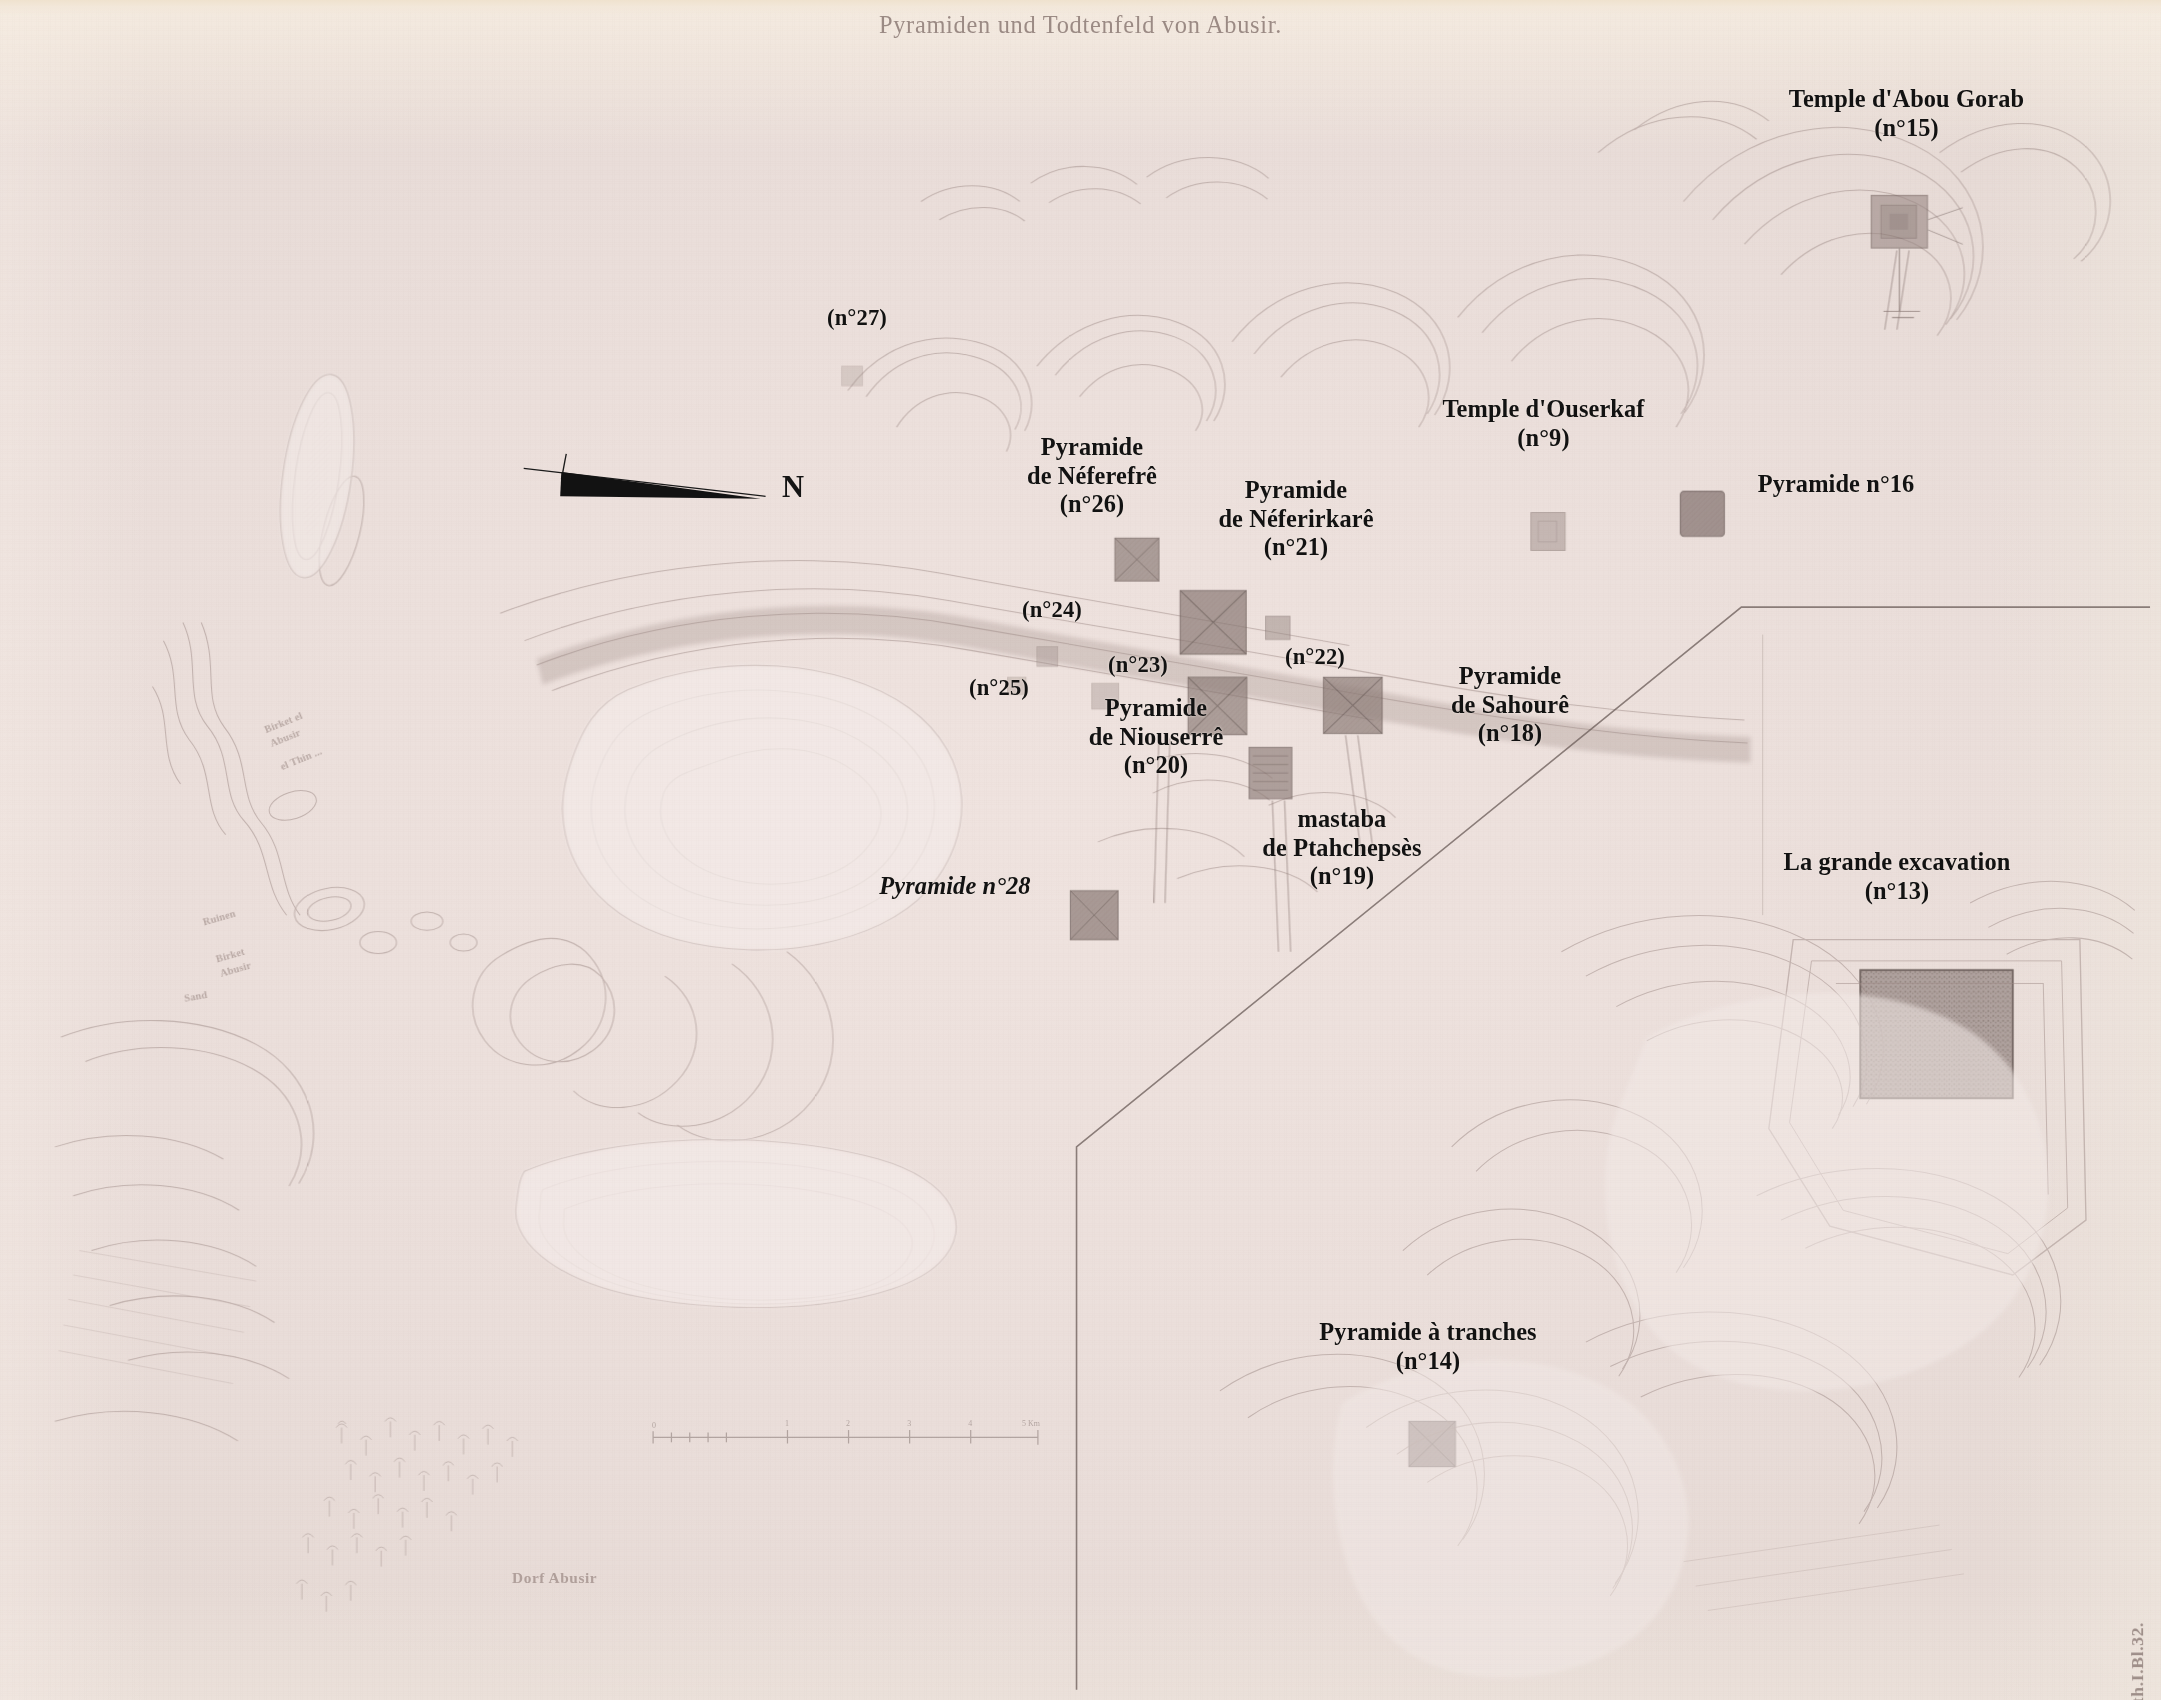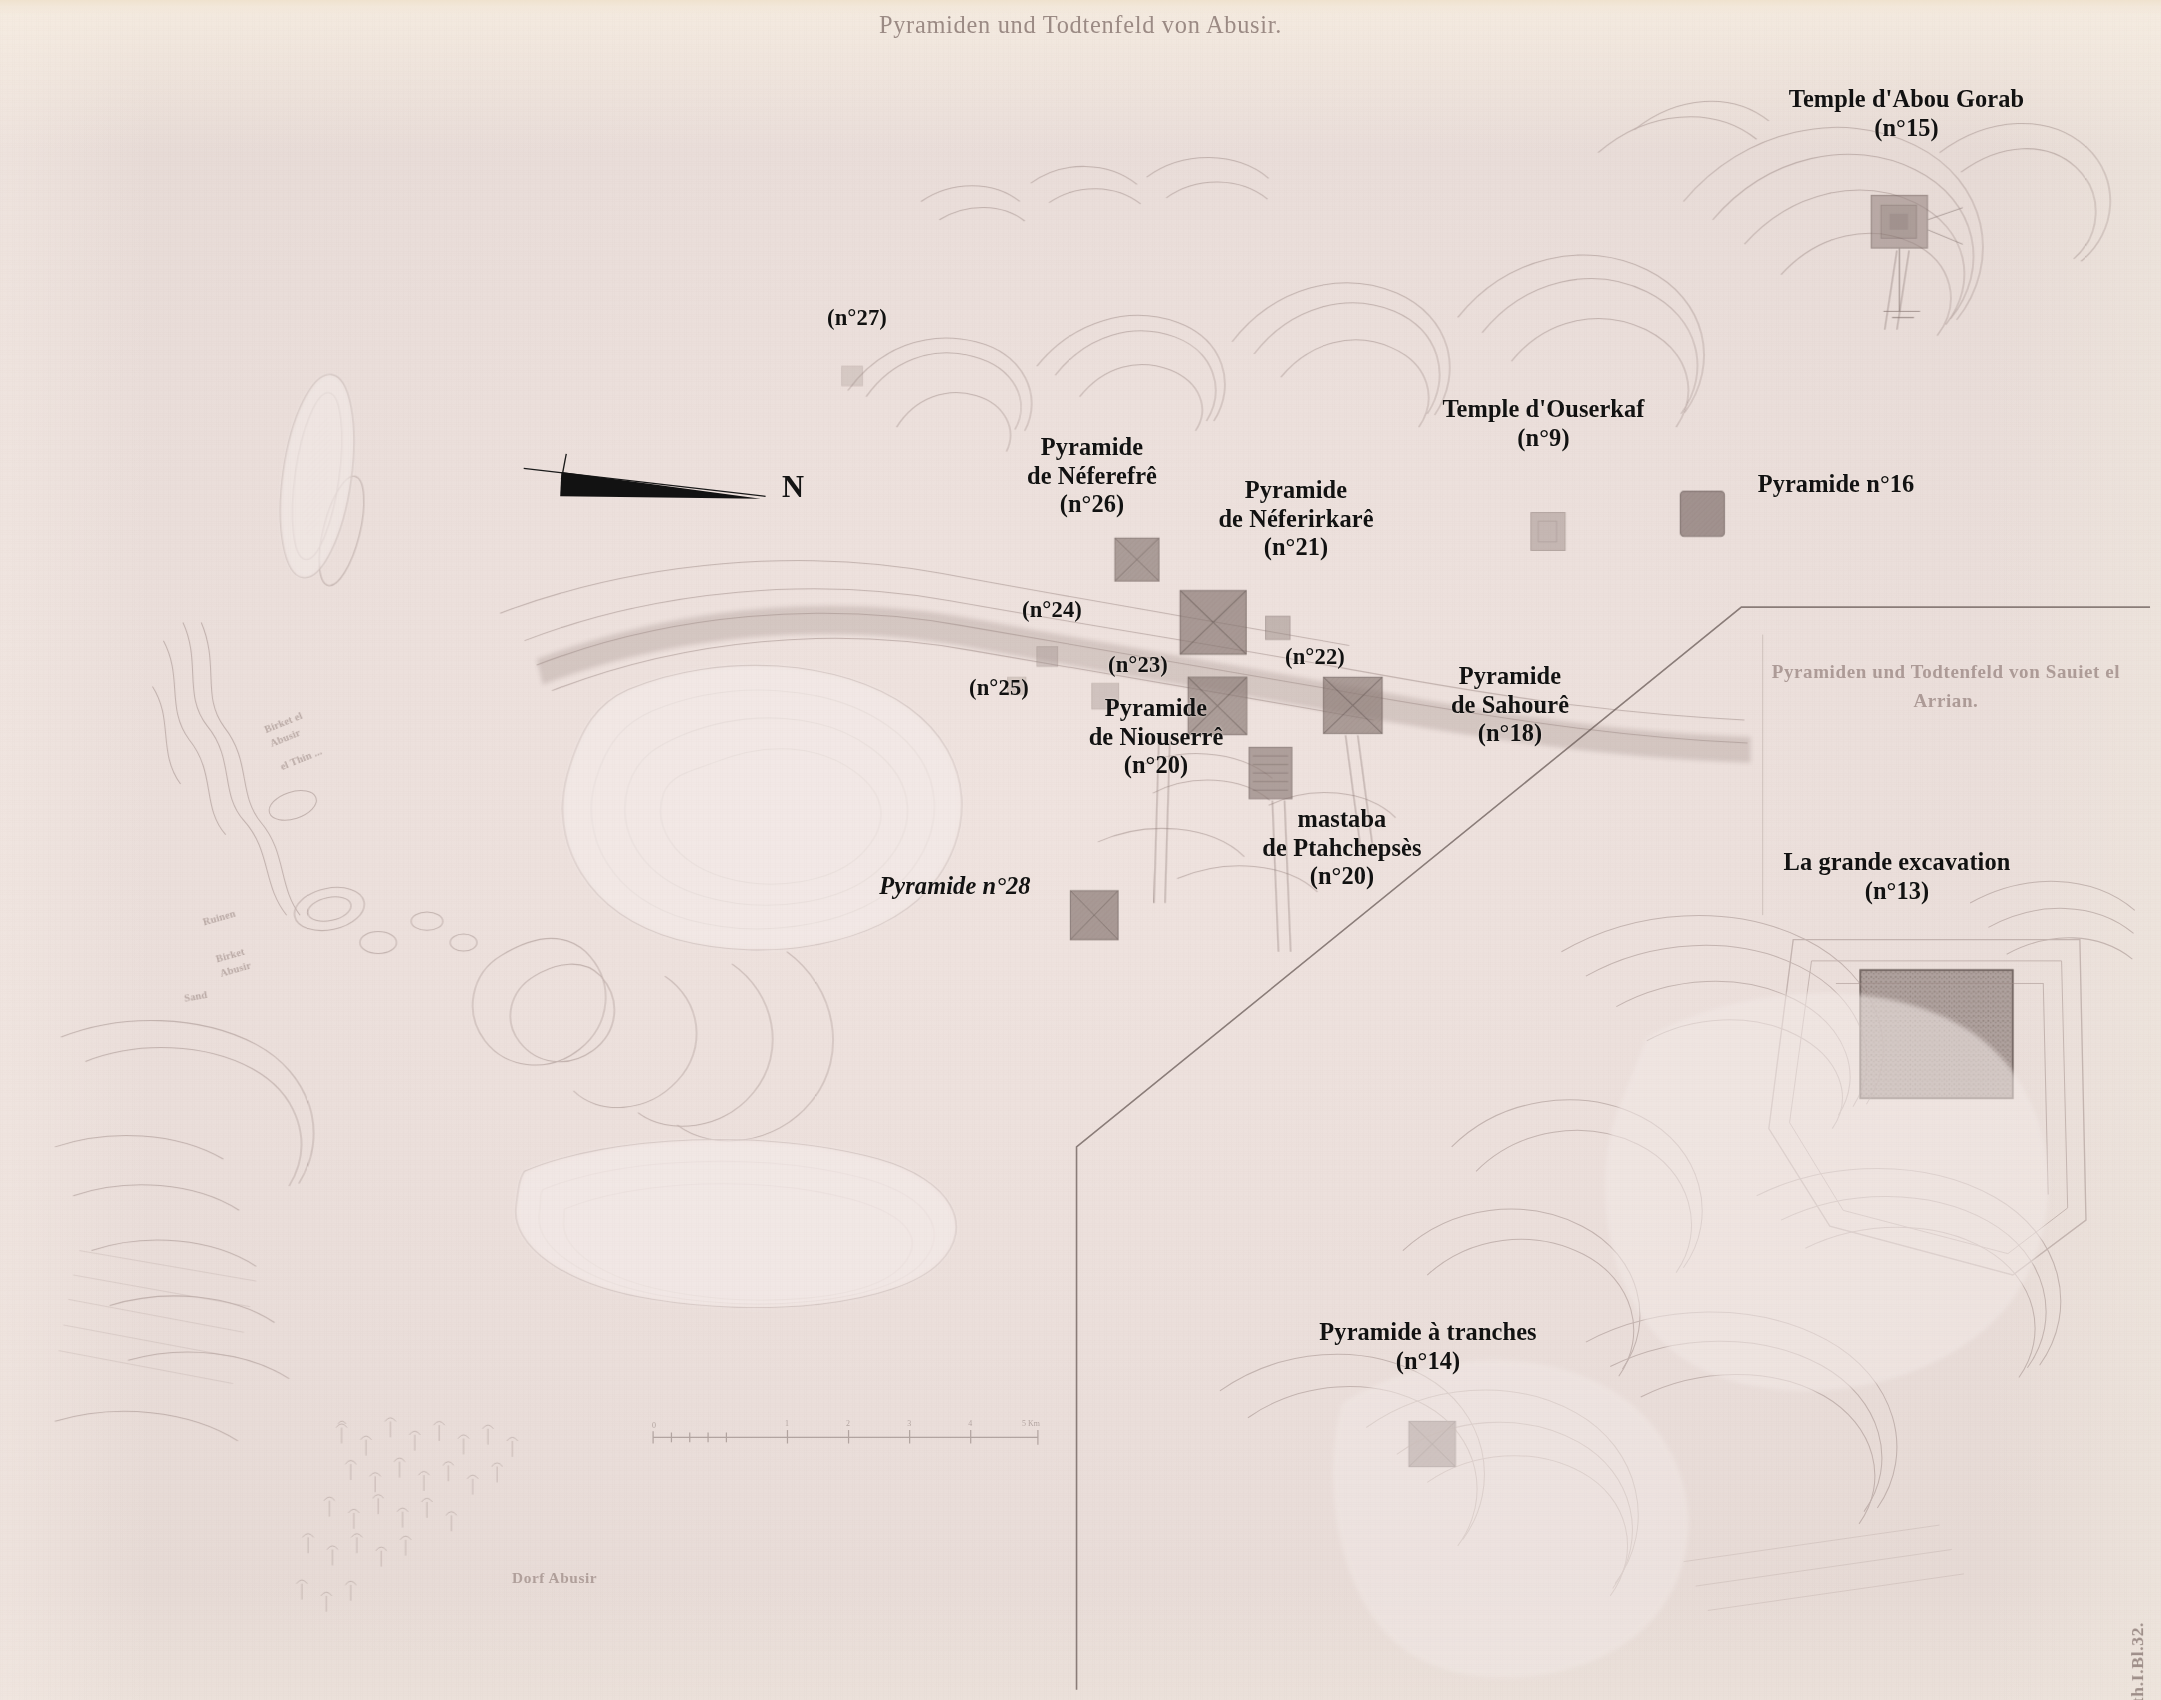--- a/index.html
+++ b/index.html
@@ -468,22 +468,20 @@
         <path d="M2890,1040 L2890,1500"></path>
       </g>
     </svg>
   </div>
 
   <div class="paper-grain"></div>
   <div class="edge-top"></div>
 
   <div class="title-main">Pyramiden und Todtenfeld von Abusir.</div>
 
-  <div class="inset-title" style="left:1757px;top:658px;width:378px;">Pyramiden und Todtenfeld
-von Sauiet el Arrian.</div>
 
   <div class="north-arrow">
     <svg viewBox="0 0 520 130" xmlns="http://www.w3.org/2000/svg">
 
       <line x1="2" y1="50" x2="400" y2="96" stroke="#1a1a1a" stroke-width="2.2"></line>
 
       <line x1="72" y1="26" x2="64" y2="68" stroke="#1a1a1a" stroke-width="2.2"></line>
 
       <path d="M64,56 L392,100 L62,96 Z" fill="#121212"></path>
     </svg>
@@ -538,21 +536,21 @@
       <div class="lbl s2" style="left: 1074px; top: 652px; width: 128px;">(n°23)</div>
       <div class="lbl s2" style="left: 1251px; top: 644px; width: 128px;">(n°22)</div>
       <div class="lbl s1" style="left: 1034px; top: 694px; width: 244px;">Pyramide
 de Niouserrê
 (n°20)</div>
       <div class="lbl s1" style="left: 1397px; top: 662px; width: 226px;">Pyramide
 de Sahourê
 (n°18)</div>
       <div class="lbl s1" style="left: 1214px; top: 805px; width: 256px;">mastaba
 de Ptahchepsès
-(n°20)</div>
+(n°19)</div>
       <div class="lbl s1" style="left: 836px; top: 872px; width: 238px; font-style: italic;">Pyramide n°28</div>
       <div class="lbl s1" style="left: 1720px; top: 848px; width: 354px;">La grande excavation
 (n°13)</div>
       <div class="lbl s1" style="left: 1257px; top: 1318px; width: 342px; text-align: center;">Pyramide à tranches
 (n°14)</div>
     </div>
 
   <div id="note-layer">
       <div class="faintnote" style="left: 262px; top: 723px; transform: rotate(-22deg);">Birket el
 Abusir</div>

